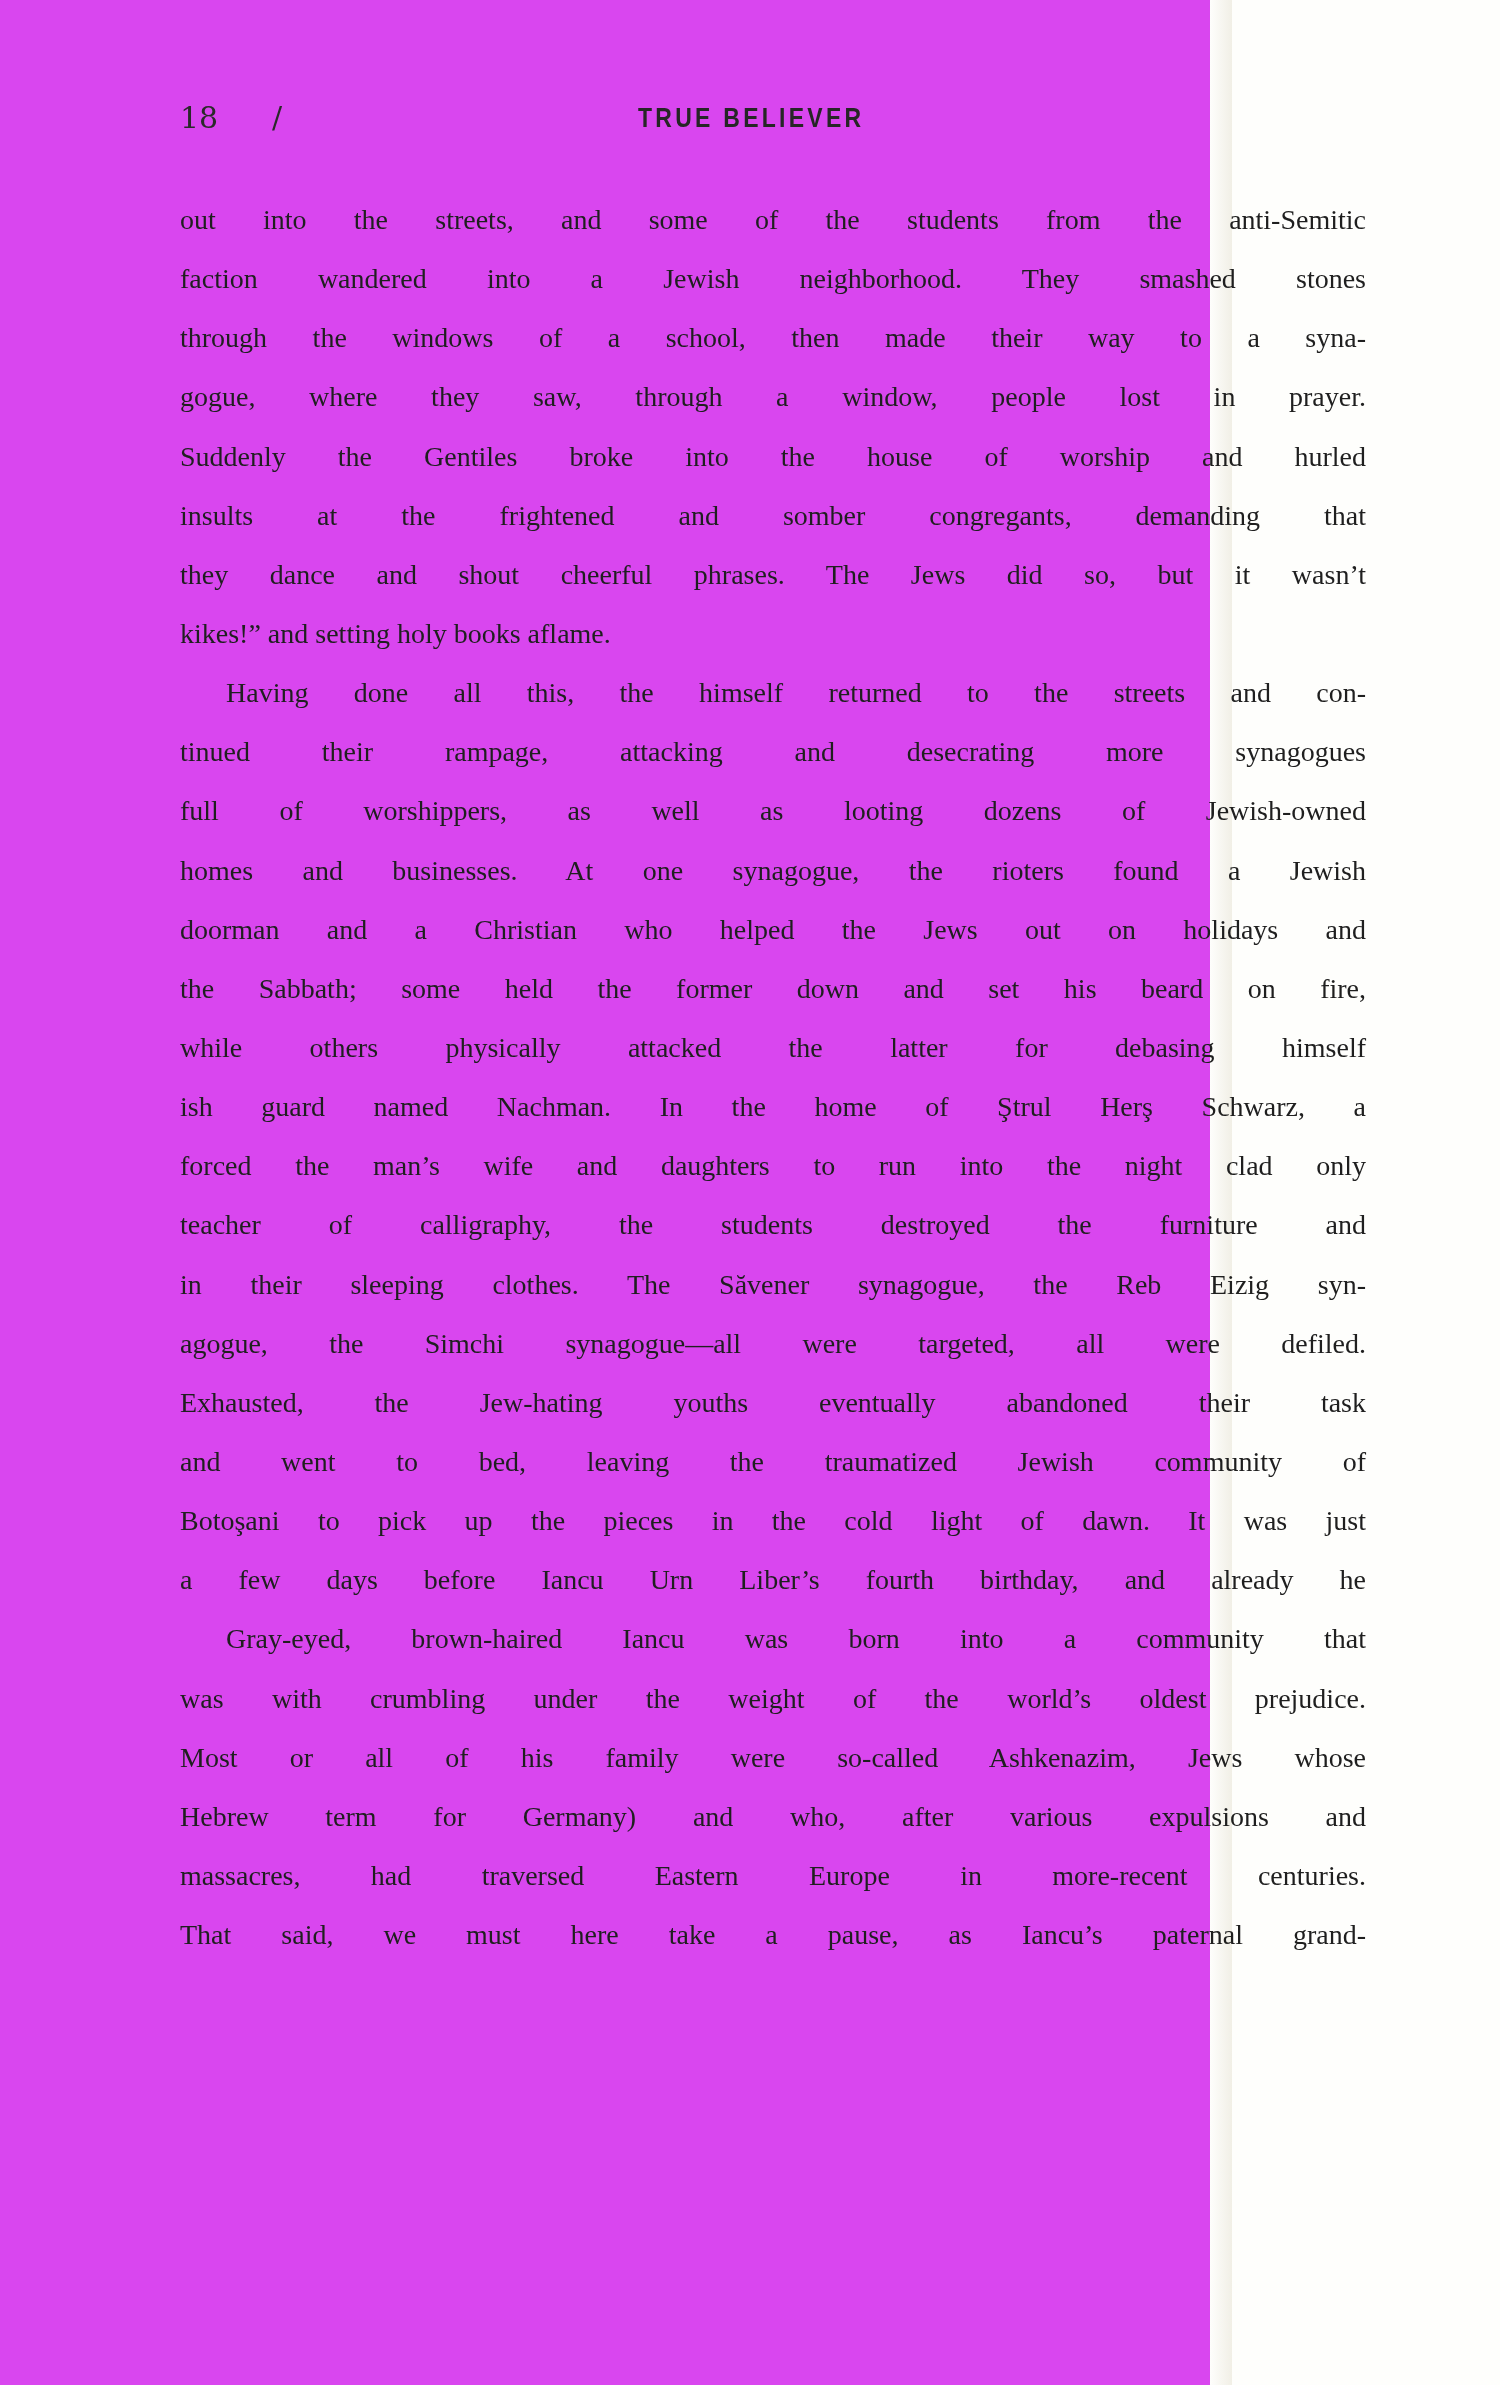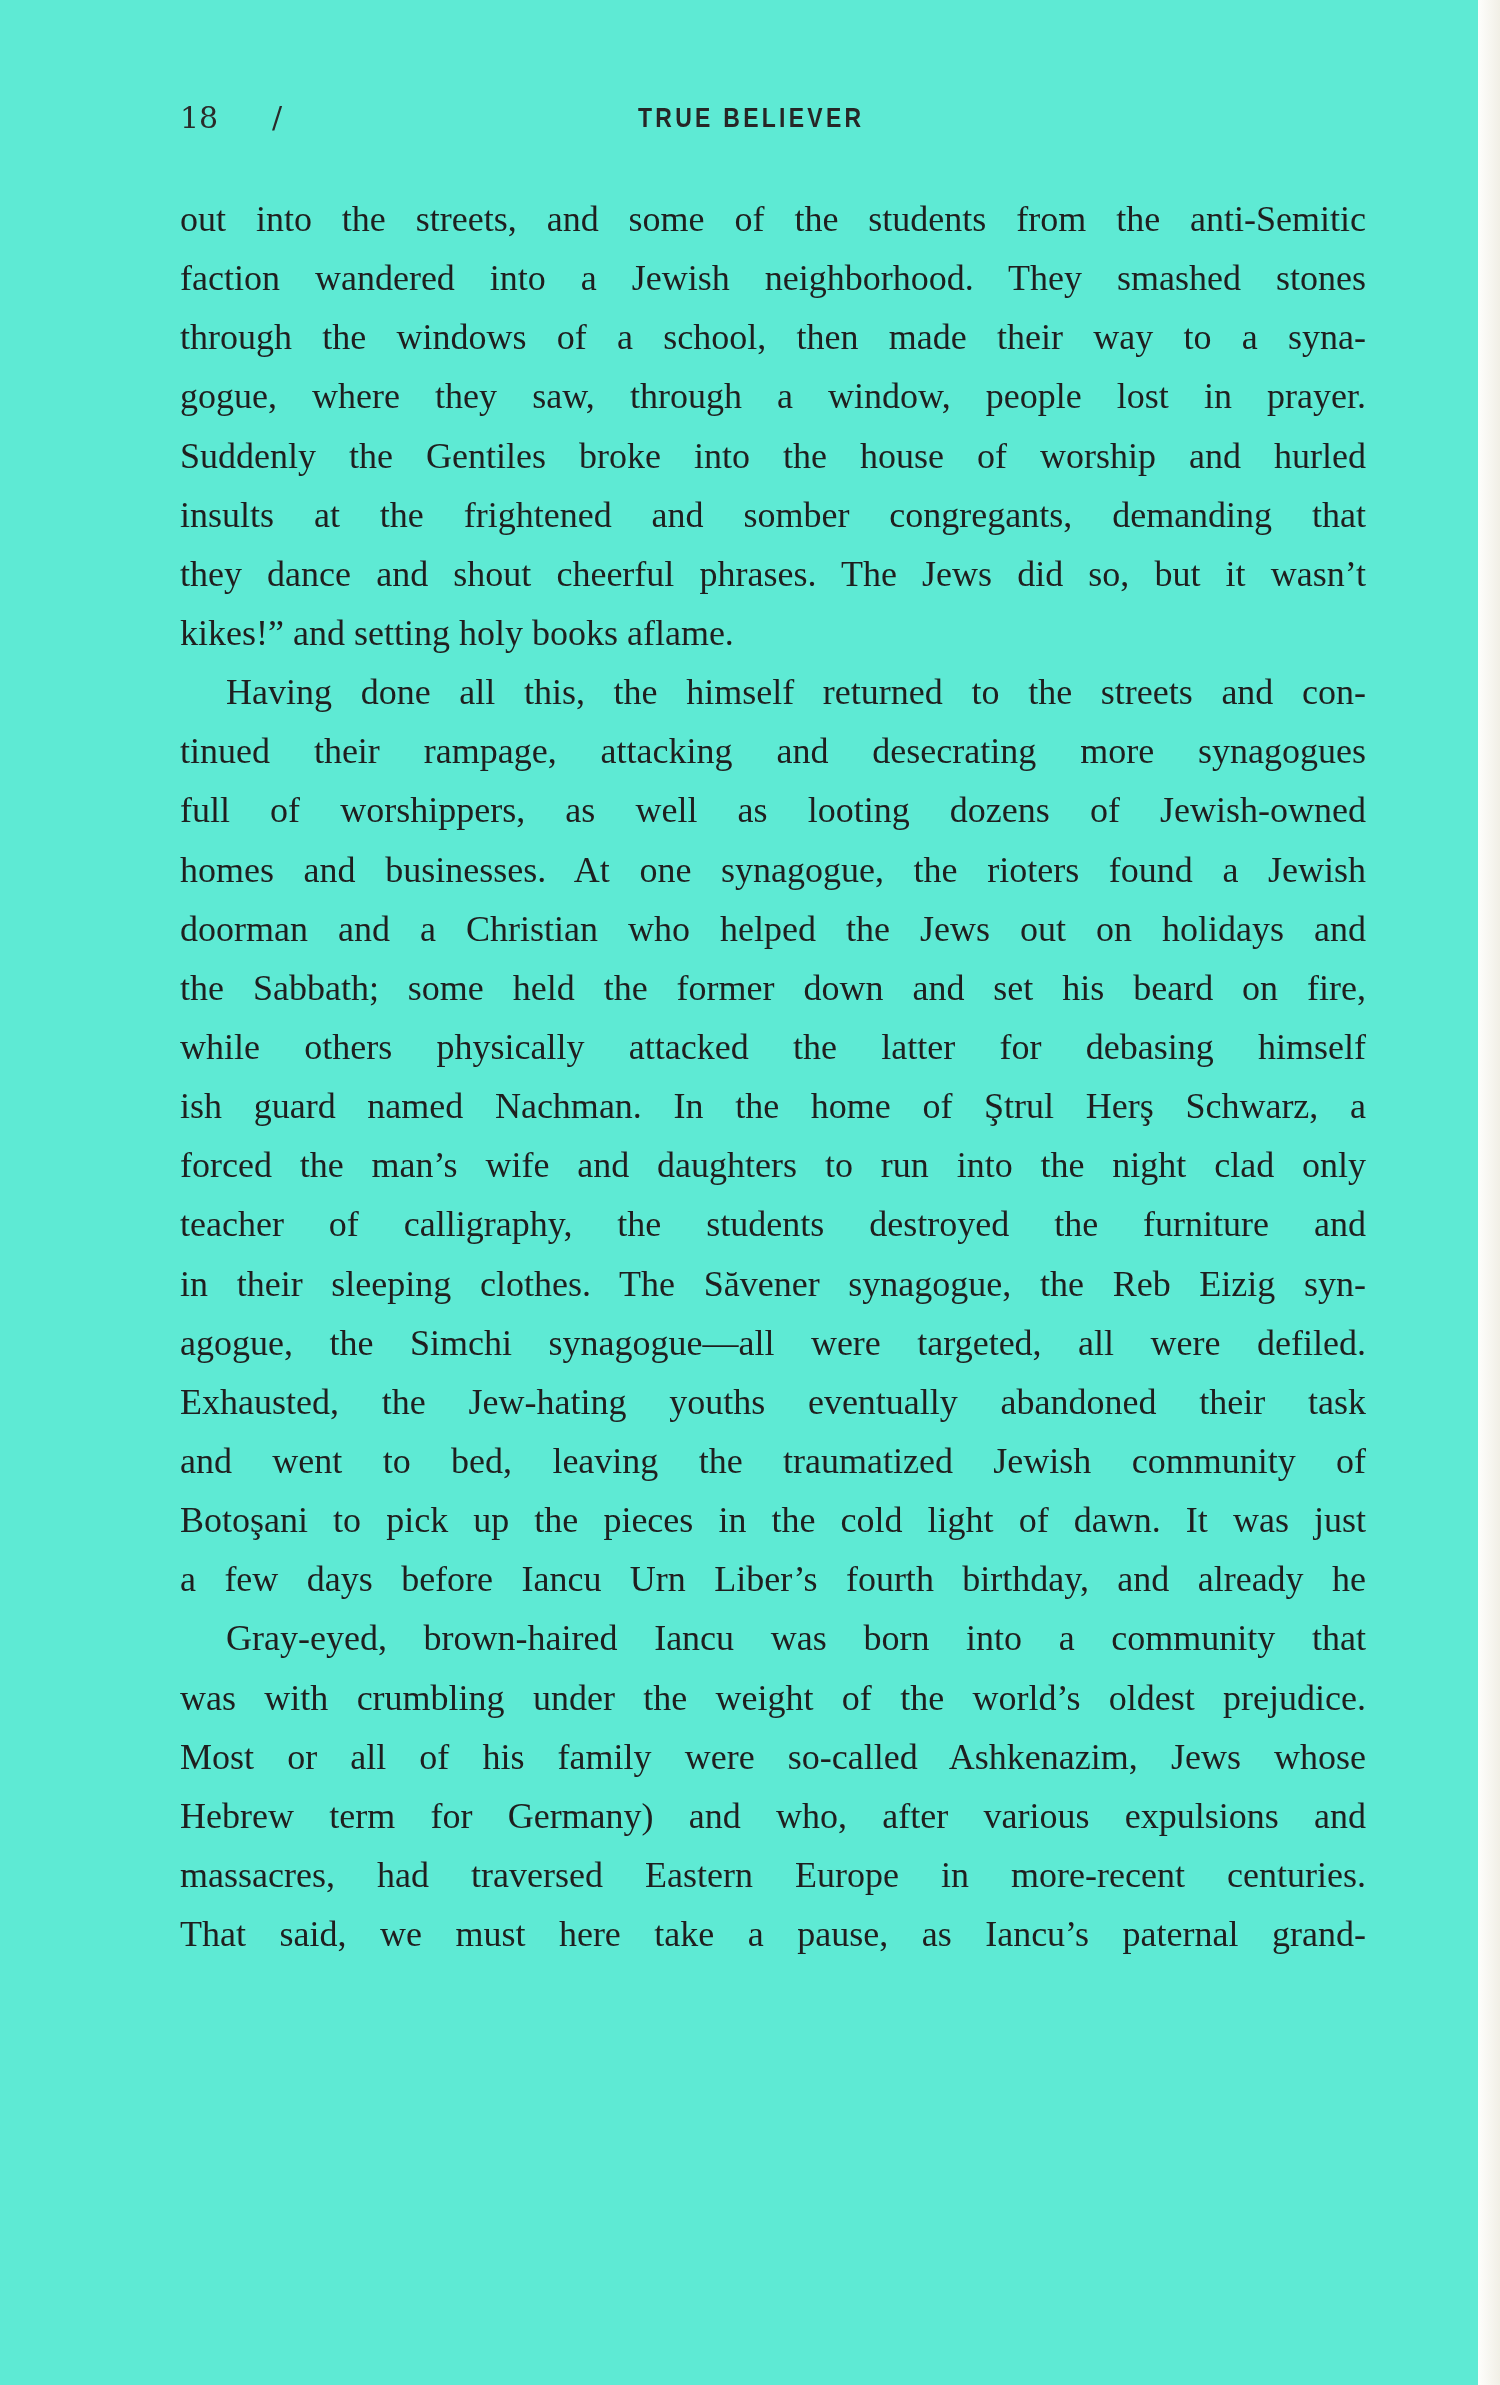--- a/index.html
+++ b/index.html
@@ -1,23 +1,23 @@
 <!DOCTYPE html>
 <html><head>
 <meta charset="utf-8">
 <style>
   html, body { margin:0; padding:0; }
   body { width:1500px; height:2385px; background:#fefefc; position:relative; overflow:hidden; }
-  .page { position:absolute; left:0; top:0; width:1500px; height:2385px; background:#5eead4; }
+  .page { position:absolute; left:0; top:0; width:1232px; height:2385px; background:#d946ef; }
   .edge-right { position:absolute; right:0; top:0; width:22px; height:2385px; background:linear-gradient(to right, #fefefc, #f1efe6); }
   .header { position:absolute; top:100px; left:180px; width:1186px; height:44px; }
   .pagenum { position:absolute; left:0; top:0; font-family:"DejaVu Serif", serif; font-size:30px; color:#2a2a2a; }
   .slash { position:absolute; left:92px; top:0; font-family:"DejaVu Serif", serif; font-size:30px; color:#2a2a2a; }
   .running-title { position:absolute; left:458px; top:2px; font-family:"Liberation Sans", sans-serif; font-weight:bold; font-size:28px; letter-spacing:4px; color:#262626; transform:scaleX(0.82); transform-origin:left; }
-  .body-text { position:absolute; left:180px; top:190px; width:1186px; font-family:"Liberation Serif", serif; font-size:36px; line-height:59.15px; color:#1f1f1f; }
+  .body-text { position:absolute; left:180px; top:190px; width:1186px; font-family:"Liberation Serif", serif; font-size:28px; line-height:59.15px; color:#1f1f1f; }
   .line { display:block; white-space:nowrap; text-align:justify; text-align-last:justify; height:59.15px; }
   .line.last { text-align-last:left; }
   .line.indent { padding-left:46px; }
 </style>
 </head>
 <body>
 
 <div class="page">
   <div class="edge-right"></div>
 

